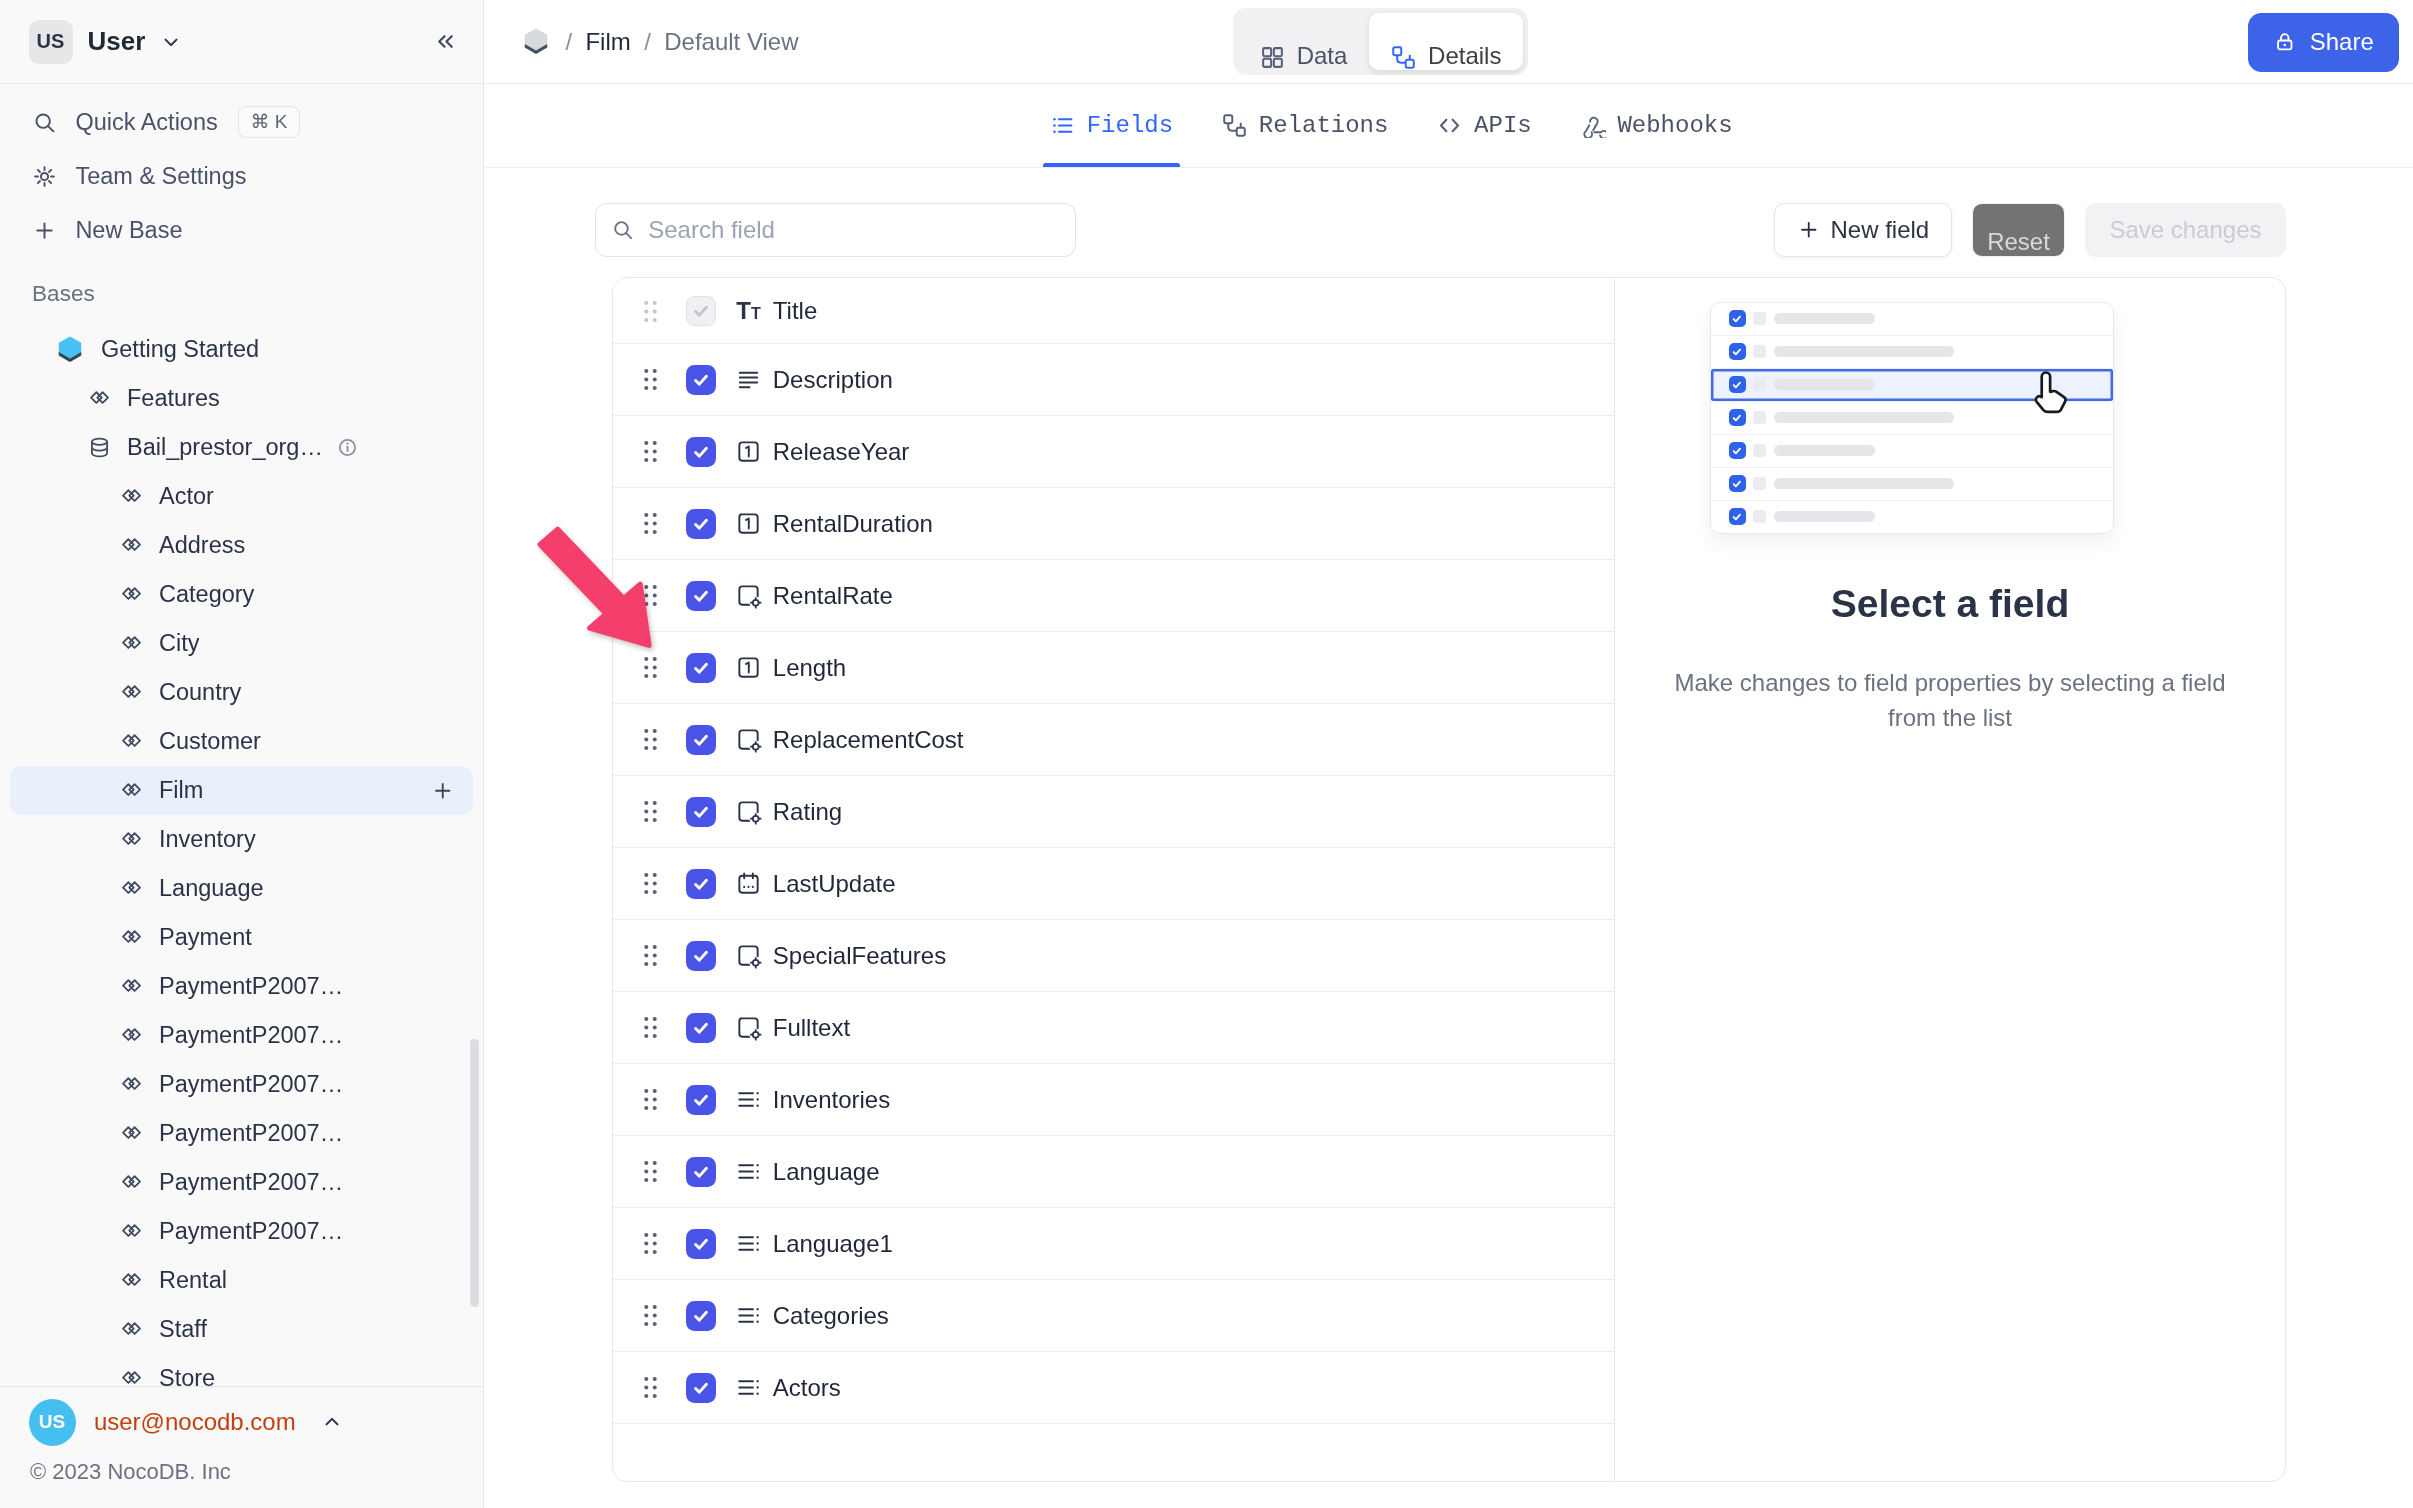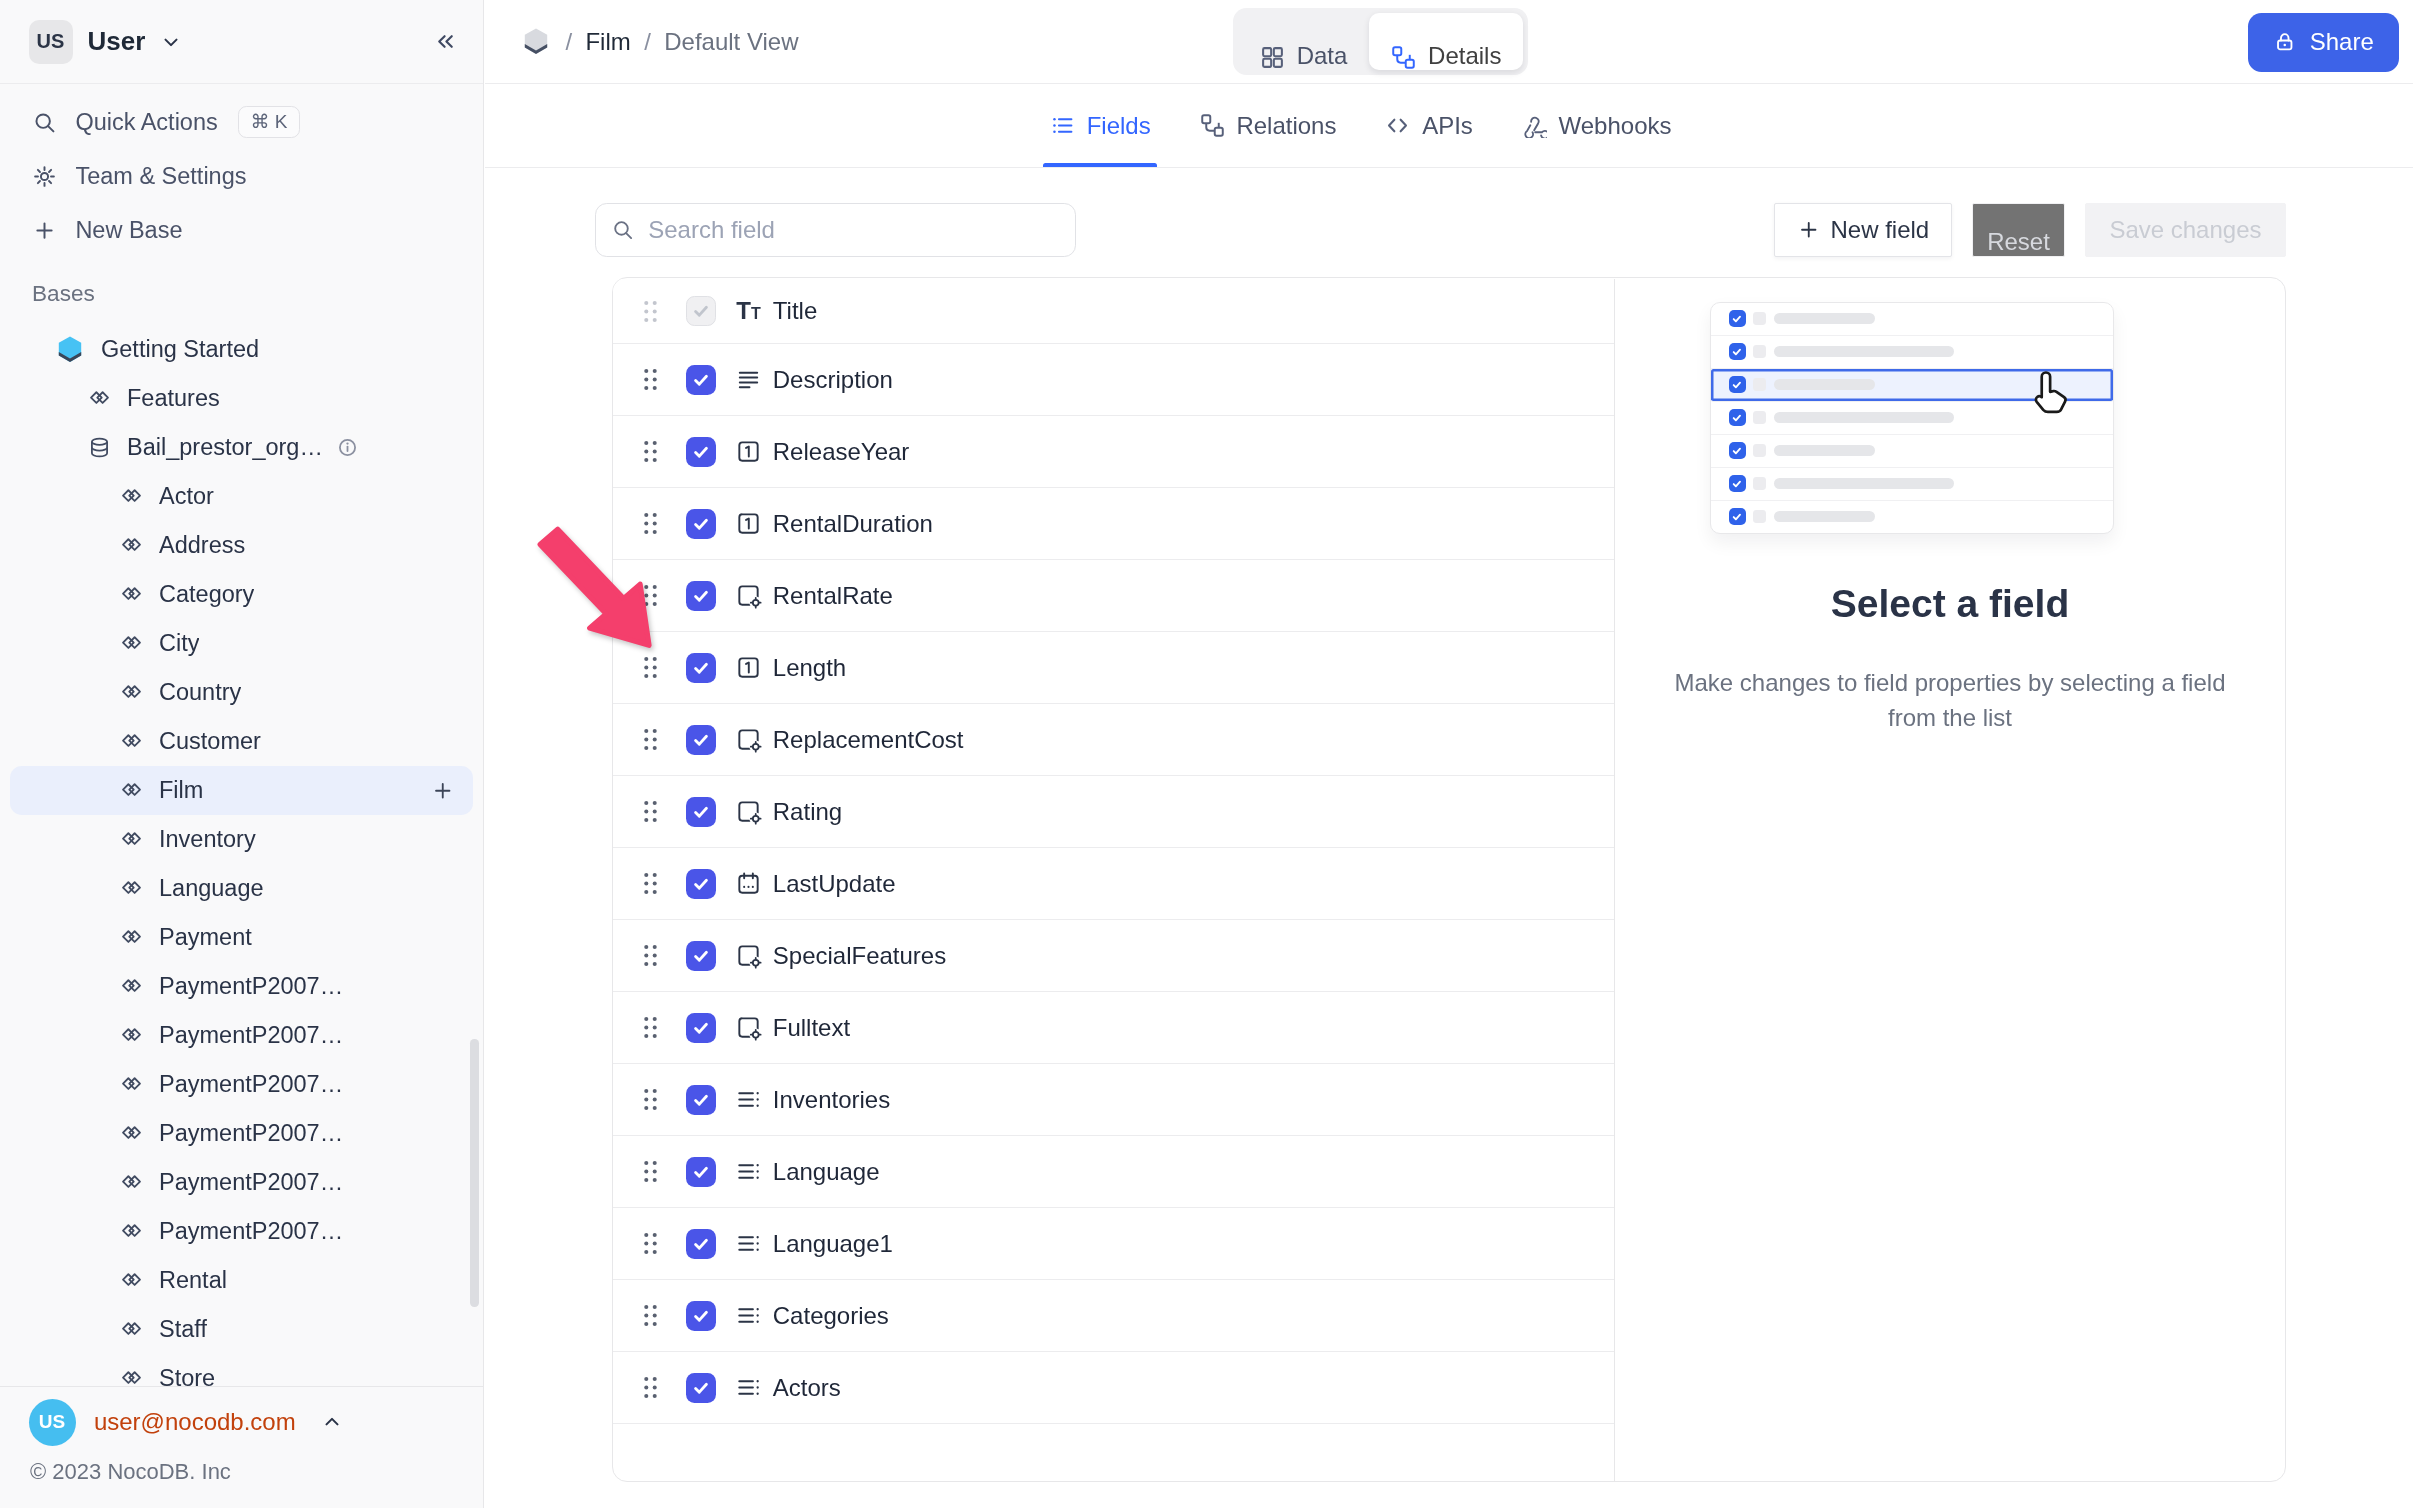--- a/index.html
+++ b/index.html
@@ -55,38 +55,38 @@
   .seg{display:flex;align-items:flex-end;gap:11.7px;font-size:24px;font-weight:500;color:#4a5268;
        padding:0 22px;height:57px;border-radius:10px;}
   .seg .sicon{color:#57607a;display:flex;}
   .seg.active{background:#fff;color:#404040;box-shadow:0 2.5px 6.7px rgba(15,23,42,.10);}
   .seg.active .sicon{color:#3366ff;}
   .share-btn{position:absolute;right:14.2px;top:12.6px;height:59px;padding:0 25px;border-radius:13.4px;
              background:#3d63e8;color:#fff;display:flex;align-items:center;gap:13.4px;
              font-size:24px;font-weight:500;border:none;}
   
   .tabs{height:84px;border-bottom:0.8px solid #ececee;display:flex;align-items:center;
-        gap:49px;padding-left:565px;box-sizing:border-box;}
+        gap:49px;padding-left:565px;box-sizing:border-box;font-family:Liberation Mono, monospace;}
   .tab{display:flex;align-items:center;gap:11.7px;font-size:24px;font-weight:500;color:#4a5268;
        position:relative;height:100%;}
   .tab .ticon{color:#57607a;display:flex;}
   .tab.active{color:#3366ff;}
   .tab.active .ticon{color:#3366ff;}
   .tab.active::after{content:"";position:absolute;left:-6.7px;right:-6.7px;bottom:0;height:4.2px;
        background:#3366ff;border-radius:2.5px 2.5px 0 0;}
   
   .content{position:absolute;top:168px;left:0;right:0;bottom:0;}
   .search-box{position:absolute;left:110px;top:35px;width:481px;height:54px;border:1.7px solid #e1e2e6;
               border-radius:11.7px;display:flex;align-items:center;padding:0 15px;gap:11.7px;
               box-sizing:border-box;background:#fff;color:#6a7184;}
   .search-box input{border:none;outline:none;font-size:24px;flex:1;background:transparent;
                     font-family:"Liberation Sans",sans-serif;color:#2a3347;}
   .search-box input::placeholder{color:#9ca3b5;}
   .ctrl-btns{position:absolute;right:127px;top:35px;display:flex;gap:20px;}
-  .btn{height:54px;border-radius:2px;display:flex;align-items:center;gap:10px;font-size:24px;
+  .btn{height:54px;border-radius:10px;display:flex;align-items:center;gap:10px;font-size:24px;
        font-weight:500;font-family:"Liberation Sans",sans-serif;border:1.7px solid transparent;}
   .btn-newfield{background:#fff;border-color:#e3e4e8;color:#2b3446;padding:0 22px;
                 box-shadow:0 1.7px 4.2px rgba(15,23,42,.05);}
   .btn-reset{background:#737373;border-color:#f1f1f3;color:#d7d9de;padding:0 14px;align-items:flex-end;}
   .btn-save{background:#f2f2f4;border-color:#f2f2f4;color:#c9ccd3;padding:0 23.5px;}
   .fields-card{position:absolute;left:127px;top:109px;width:1674px;height:1205px;
                border:1.7px solid #e7e7e9;border-radius:15px;box-sizing:border-box;overflow:hidden;}
   .rows{position:absolute;left:0;top:1px;width:1002px;height:100%;border-right:0.8px solid #e7e7e9;
         box-sizing:border-box;}
   .frow{height:72px;border-bottom:0.8px solid #ececee;display:flex;align-items:center;

